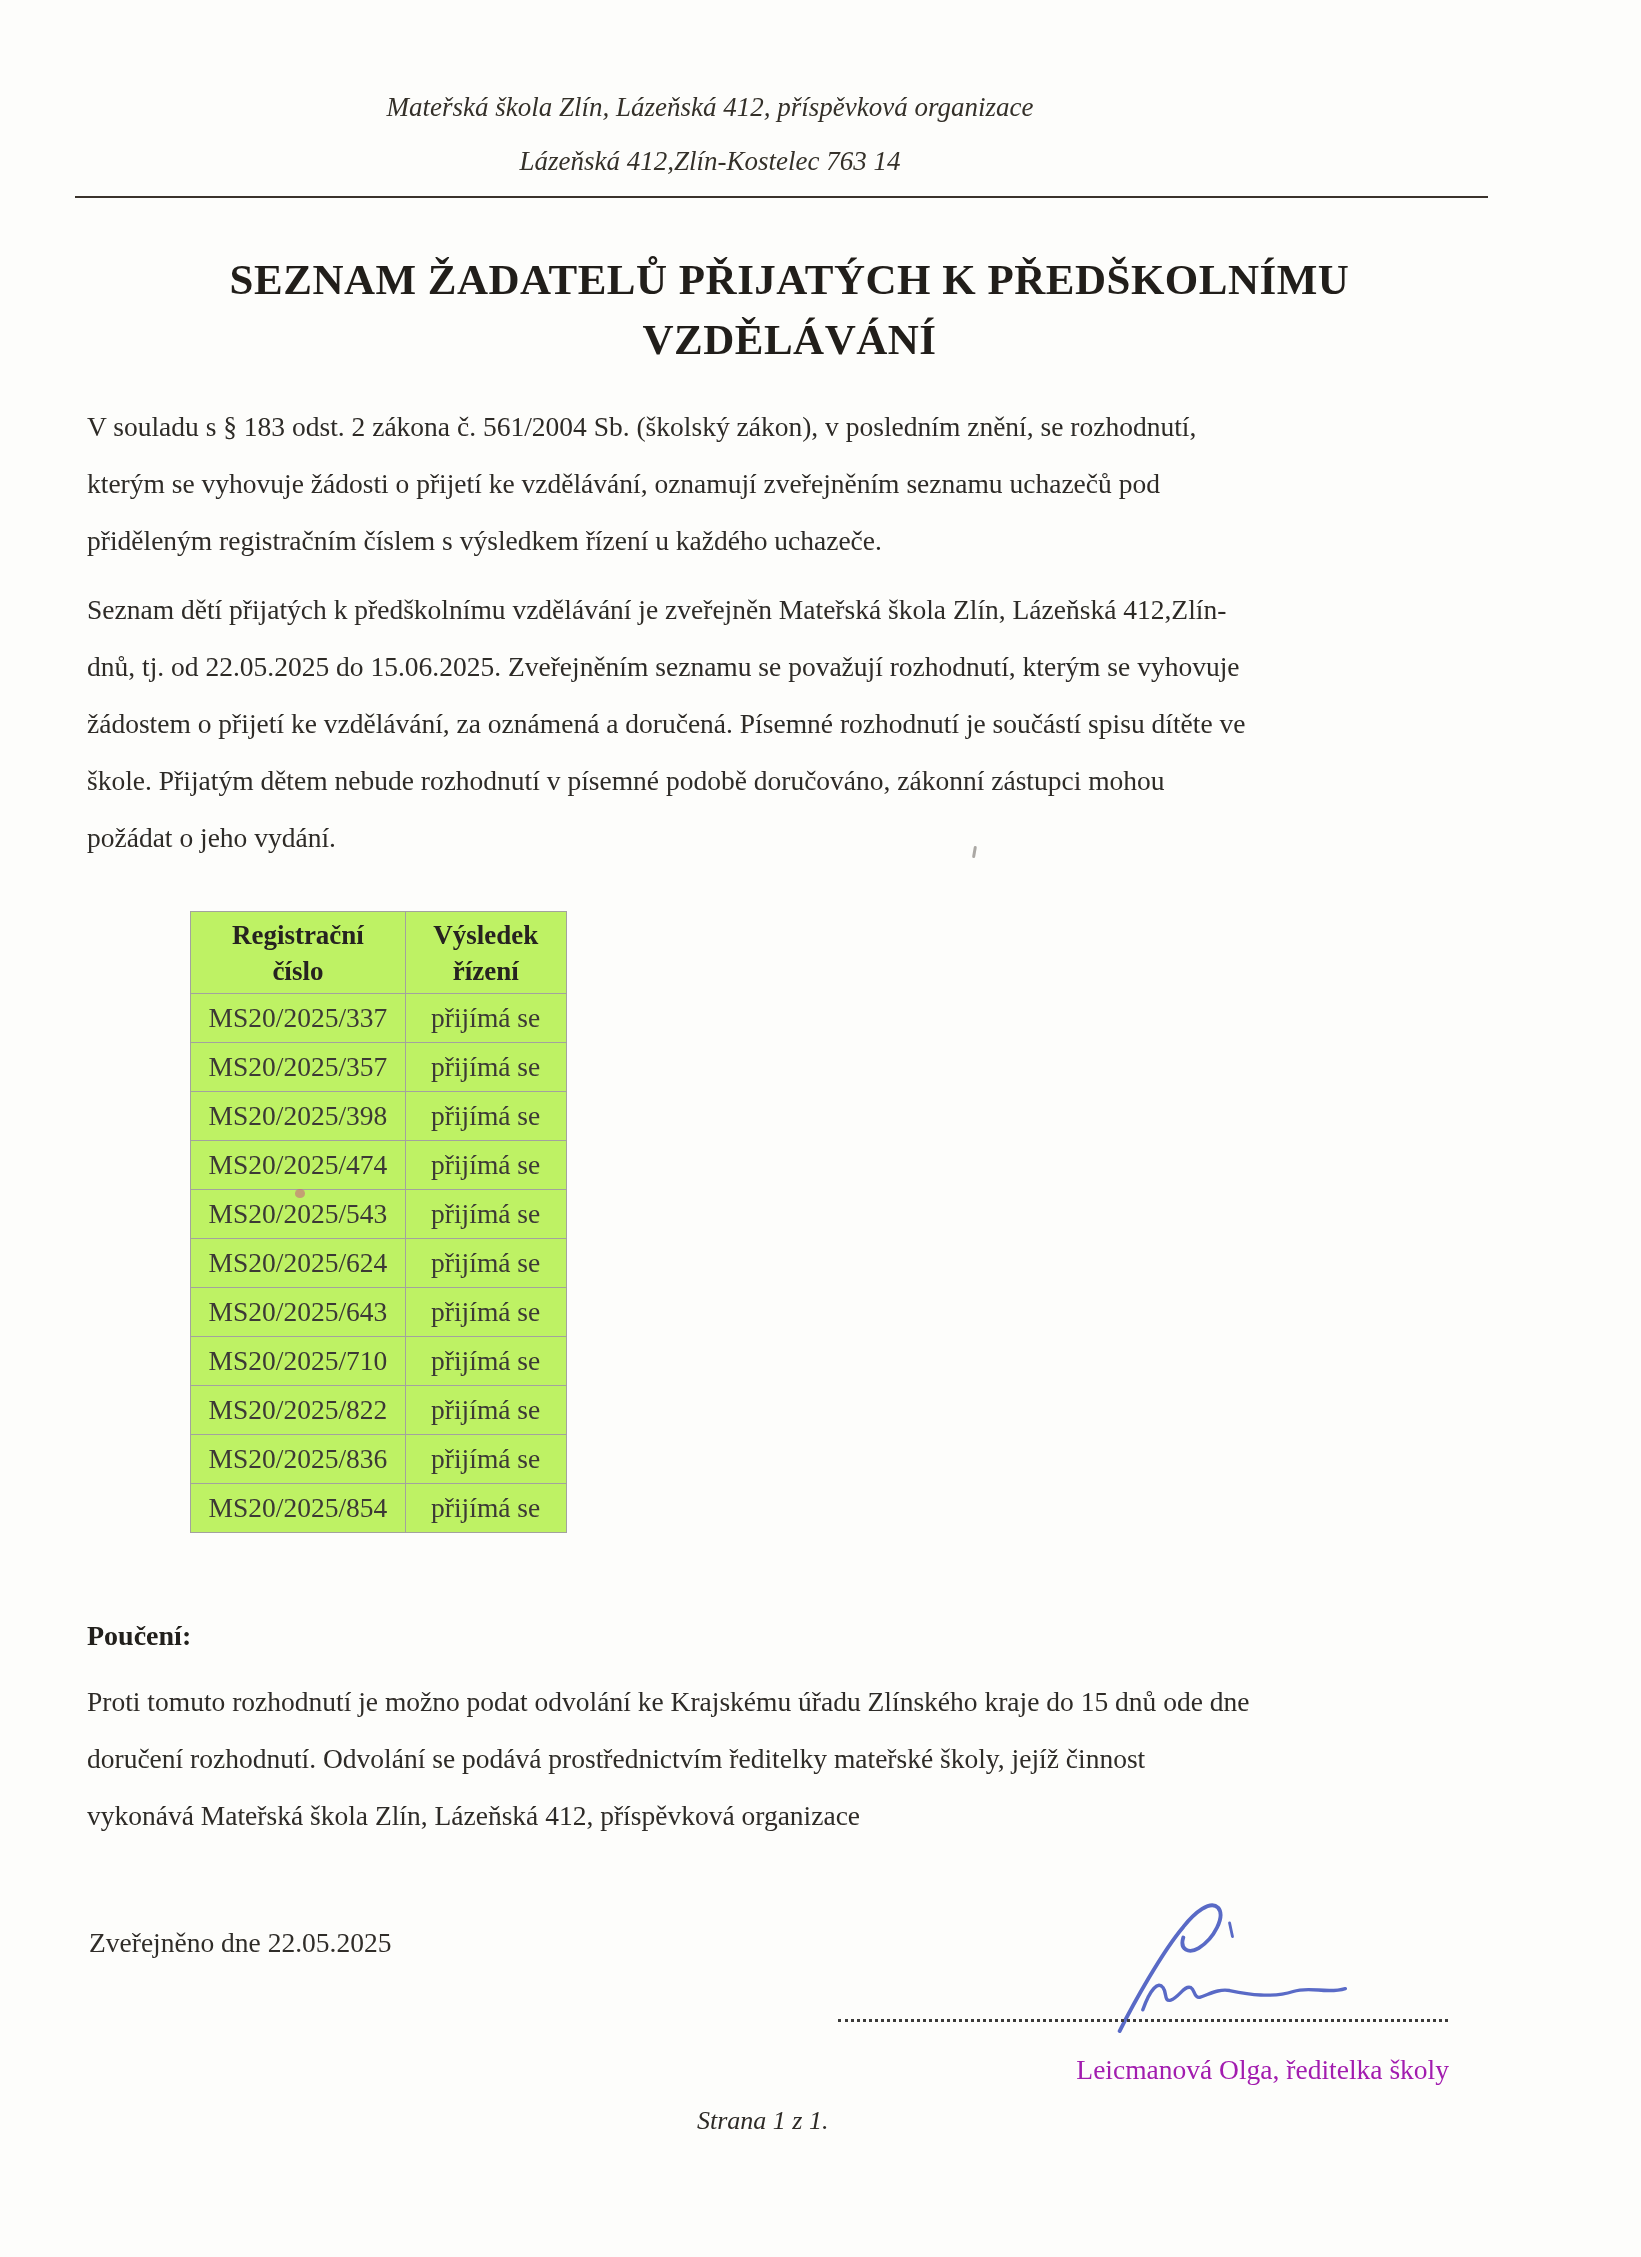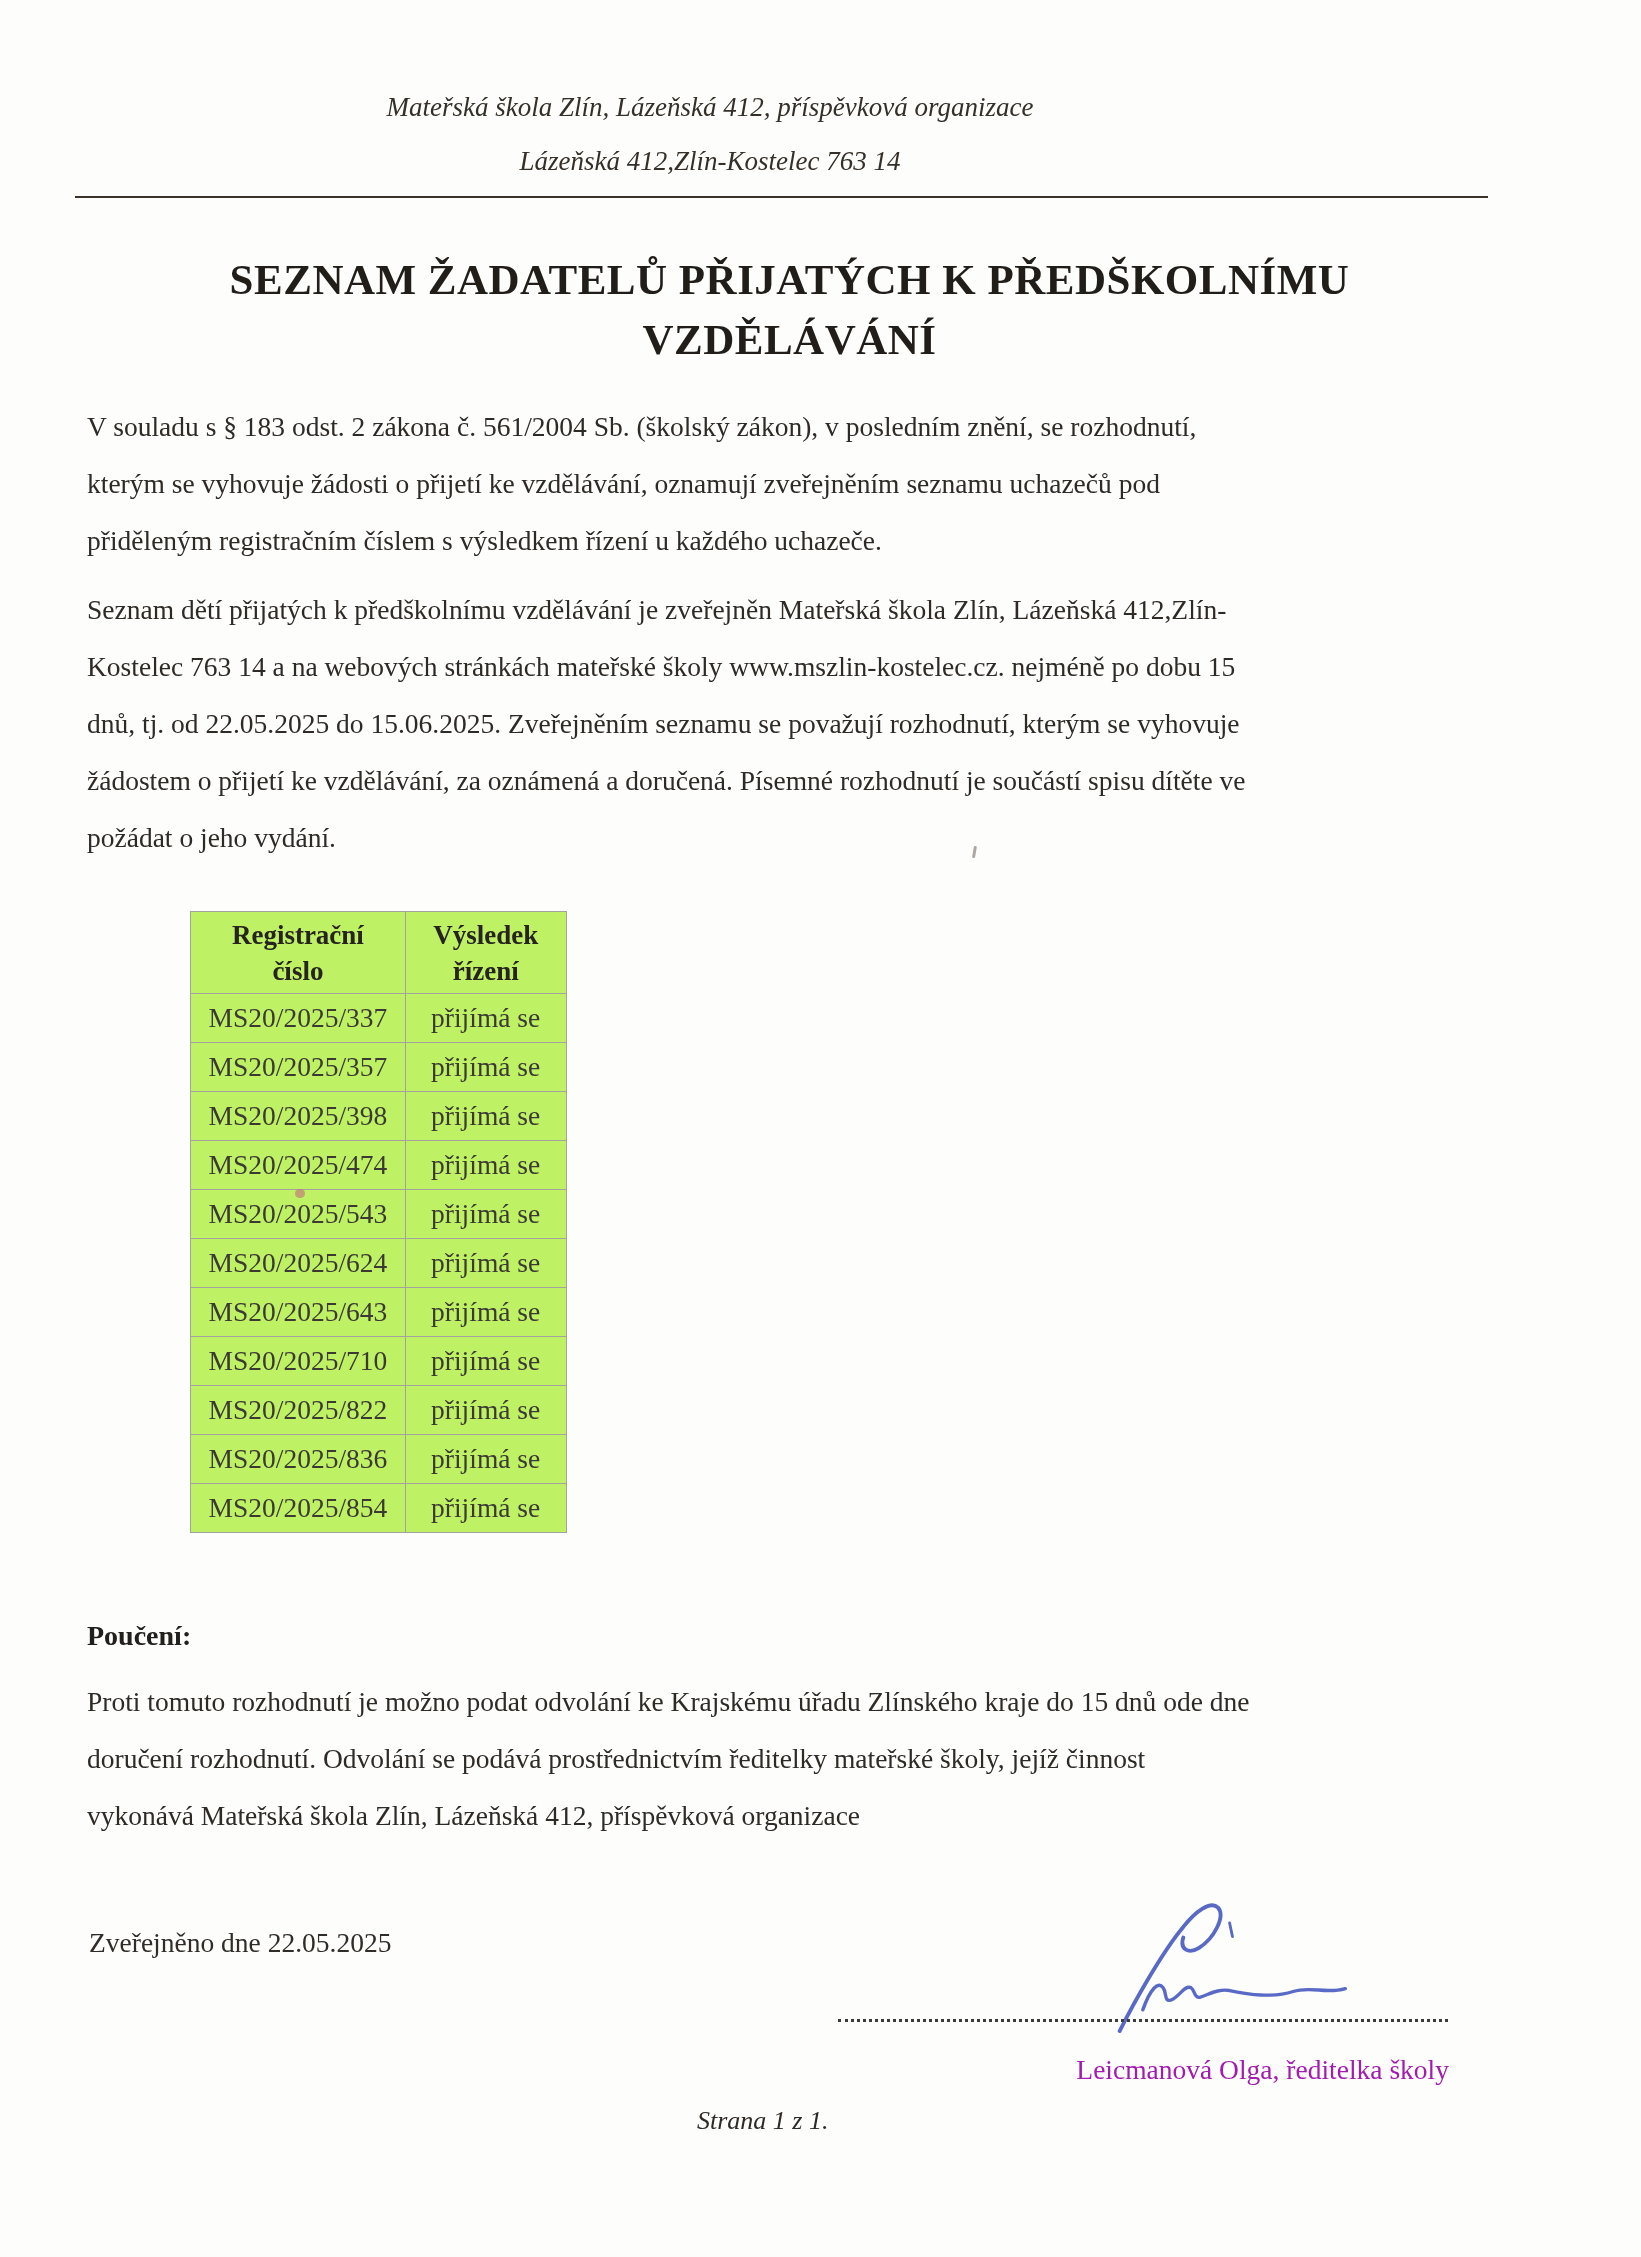--- a/index.html
+++ b/index.html
@@ -136,26 +136,26 @@
 
       <div class="line">kterým se vyhovuje žádosti o přijetí ke vzdělávání, oznamují zveřejněním seznamu uchazečů pod</div>
 
       <div class="line">přiděleným registračním číslem s výsledkem řízení u každého uchazeče.</div>
     </div>
 
   <div class="body-text para2">
 
       <div class="line">Seznam dětí přijatých k předškolnímu vzdělávání je zveřejněn Mateřská škola Zlín, Lázeňská 412,Zlín-</div>
 
-      <div class="line">Kostelec 763 14 a na webových stránkách mateřské školy www.mszlin-kostelec.cz. nejméně po dobu 15</div>
 
       <div class="line">dnů, tj. od 22.05.2025 do 15.06.2025. Zveřejněním seznamu se považují rozhodnutí, kterým se vyhovuje</div>
 
       <div class="line">žádostem o přijetí ke vzdělávání, za oznámená a doručená. Písemné rozhodnutí je součástí spisu dítěte ve</div>
 
+      <div class="line">škole. Přijatým dětem nebude rozhodnutí v písemné podobě doručováno, zákonní zástupci mohou</div>
 
       <div class="line">požádat o jeho vydání.</div>
     </div>
 
   <div class="table-wrap">
     <table class="results">
       <thead>
         <tr>
           <th class="col-reg">Registrační číslo</th>
           <th class="col-res">Výsledek řízení</th>

